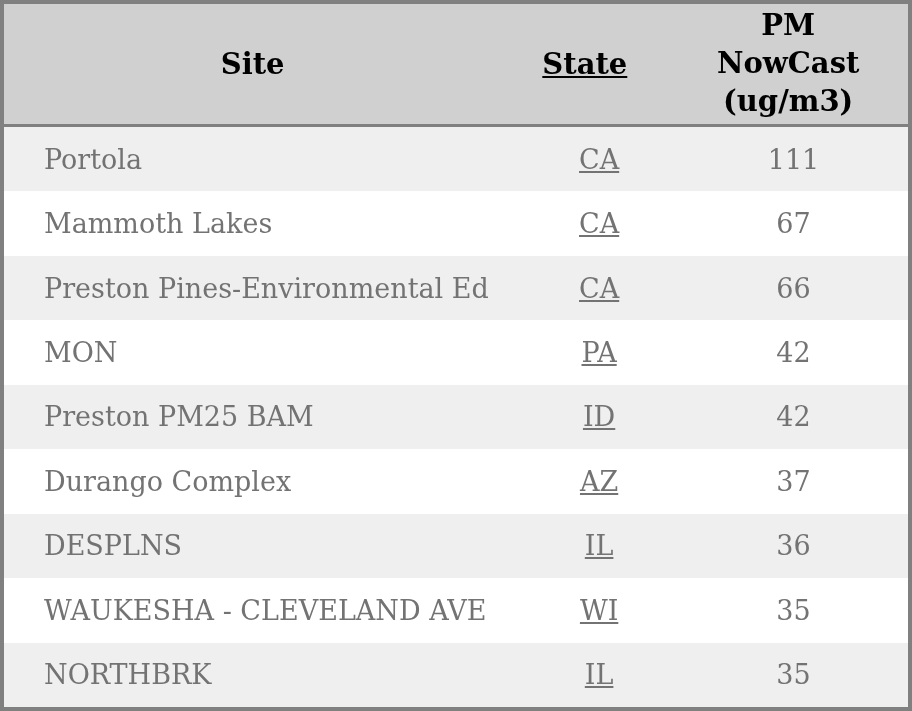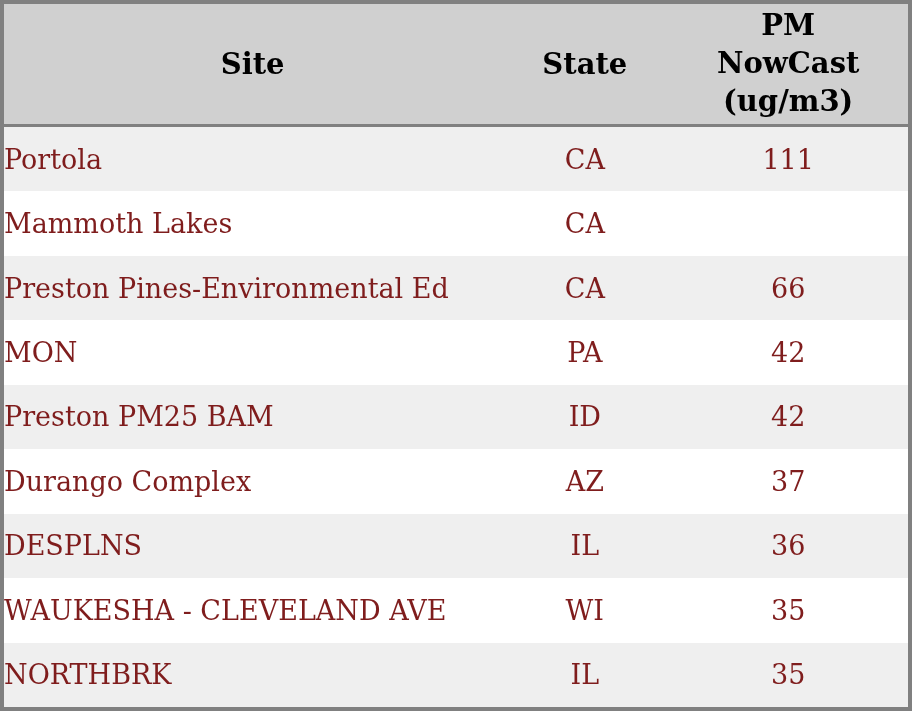--- a/index.html
+++ b/index.html
@@ -32,26 +32,27 @@
   .body-rows {
     flex: 1 1 auto;
     display: flex;
     flex-direction: column;
   }
   .row {
     flex: 1 1 0;
     display: flex;
     align-items: center;
     font-size: 27px;
-    color: #7f1d1d;
+    color: #737373;
+    padding-left: 40px;
   }
   .row:nth-child(odd)  { background: #efefef; }
   .row:nth-child(even) { background: #ffffff; }
   .col-site  { width: 55%;   text-align: left; }
-  .col-state { width: 18.5%; text-align: center; }
+  .col-state { width: 18.5%; text-align: center; text-decoration: underline; }
   .col-value { width: 26.5%; text-align: center; }
   .header-row .col-site,
   .header-row .col-state,
   .header-row .col-value {
     display: flex;
     justify-content: center;
     align-items: center;
   }
   .wrap-narrow {
     display: inline-block;
@@ -76,20 +77,21 @@
   </div>
   <div class="body-rows">
       <div class="row">
         <div class="col-site">Portola</div>
         <div class="col-state">CA</div>
         <div class="col-value">111</div>
       </div>
       <div class="row">
         <div class="col-site">Mammoth Lakes</div>
         <div class="col-state">CA</div>
+        <div class="col-value">67</div>
       </div>
       <div class="row">
         <div class="col-site">Preston Pines-Environmental Ed</div>
         <div class="col-state">CA</div>
         <div class="col-value">66</div>
       </div>
       <div class="row">
         <div class="col-site">MON</div>
         <div class="col-state">PA</div>
         <div class="col-value">42</div>

